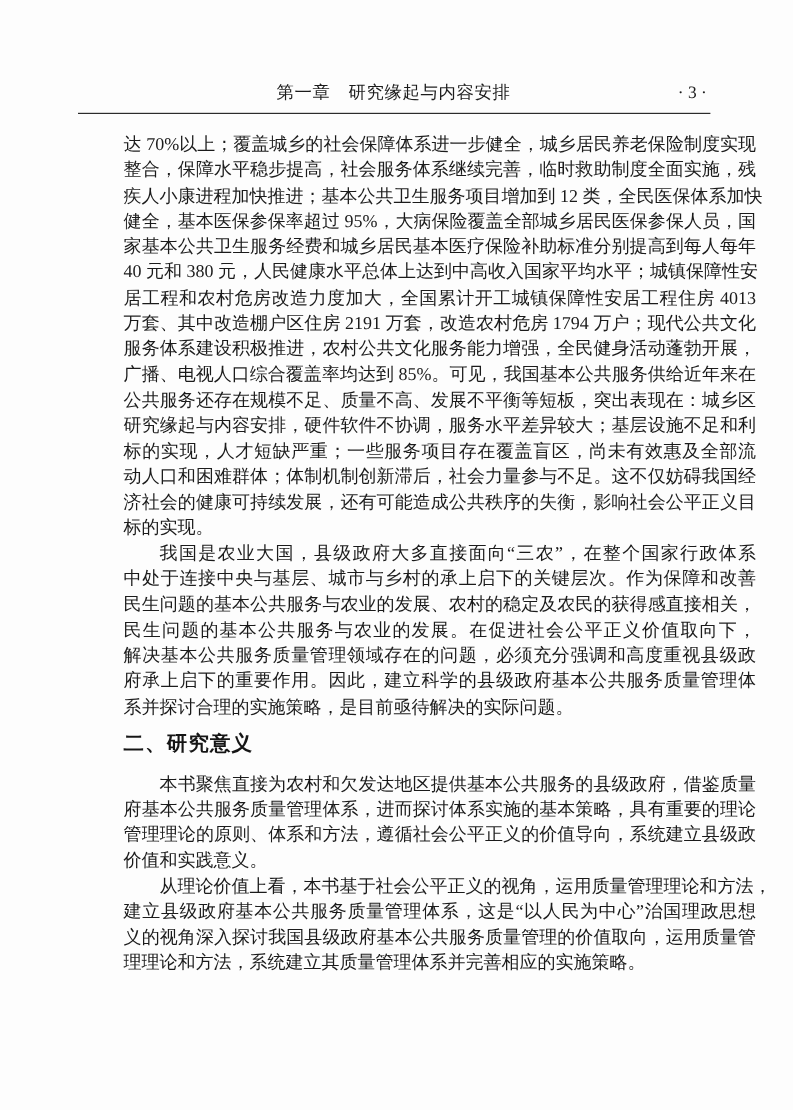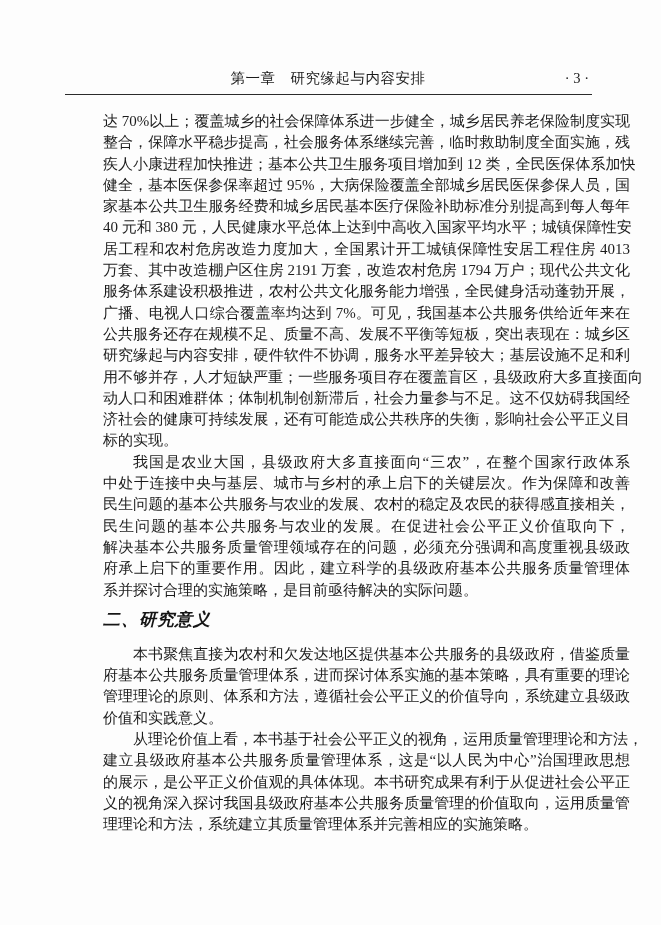--- a/index.html
+++ b/index.html
@@ -64,21 +64,20 @@
   .line.indent { padding-left: 2em; font-family: Liberation Serif, serif; }
   
   .section-heading {
     margin: 8px 0 13px 0;
     font-family: "Liberation Sans", "DejaVu Sans", sans-serif;
     font-weight: bold;
     font-size: 17px;
     line-height: 22px;
     letter-spacing: 1px;
     color: #151515;
-    font-style: italic;
   }
 </style>
 </head>
 <body>
 
 <div class="page">
 
   <div class="running-header">
     <div class="chapter-title">第一章　研究缘起与内容安排</div>
     <div class="page-number">· 3 ·</div>
@@ -90,24 +89,24 @@
     <div class="paragraph">
       <div class="line">达 70%以上；覆盖城乡的社会保障体系进一步健全，城乡居民养老保险制度实现</div>
       <div class="line">整合，保障水平稳步提高，社会服务体系继续完善，临时救助制度全面实施，残</div>
       <div class="line">疾人小康进程加快推进；基本公共卫生服务项目增加到 12 类，全民医保体系加快</div>
       <div class="line">健全，基本医保参保率超过 95%，大病保险覆盖全部城乡居民医保参保人员，国</div>
       <div class="line">家基本公共卫生服务经费和城乡居民基本医疗保险补助标准分别提高到每人每年</div>
       <div class="line">40 元和 380 元，人民健康水平总体上达到中高收入国家平均水平；城镇保障性安</div>
       <div class="line">居工程和农村危房改造力度加大，全国累计开工城镇保障性安居工程住房 4013</div>
       <div class="line">万套、其中改造棚户区住房 2191 万套，改造农村危房 1794 万户；现代公共文化</div>
       <div class="line">服务体系建设积极推进，农村公共文化服务能力增强，全民健身活动蓬勃开展，</div>
-      <div class="line">广播、电视人口综合覆盖率均达到 7%。可见，我国基本公共服务供给近年来在</div>
+      <div class="line">广播、电视人口综合覆盖率均达到 85%。可见，我国基本公共服务供给近年来在</div>
       <div class="line">公共服务还存在规模不足、质量不高、发展不平衡等短板，突出表现在：城乡区</div>
       <div class="line">研究缘起与内容安排，硬件软件不协调，服务水平差异较大；基层设施不足和利</div>
-      <div class="line">用不够并存，人才短缺严重；一些服务项目存在覆盖盲区，县级政府大多直接面向</div>
+      <div class="line">标的实现，人才短缺严重；一些服务项目存在覆盖盲区，尚未有效惠及全部流</div>
       <div class="line">动人口和困难群体；体制机制创新滞后，社会力量参与不足。这不仅妨碍我国经</div>
       <div class="line">济社会的健康可持续发展，还有可能造成公共秩序的失衡，影响社会公平正义目</div>
       <div class="line last">标的实现。</div>
     </div>
 
     <div class="paragraph">
       <div class="line indent">我国是农业大国，县级政府大多直接面向“三农”，在整个国家行政体系</div>
       <div class="line">中处于连接中央与基层、城市与乡村的承上启下的关键层次。作为保障和改善</div>
       <div class="line">民生问题的基本公共服务与农业的发展、农村的稳定及农民的获得感直接相关，</div>
       <div class="line">民生问题的基本公共服务与农业的发展。在促进社会公平正义价值取向下，</div>
@@ -121,19 +120,18 @@
     <div class="paragraph">
       <div class="line indent">本书聚焦直接为农村和欠发达地区提供基本公共服务的县级政府，借鉴质量</div>
       <div class="line">府基本公共服务质量管理体系，进而探讨体系实施的基本策略，具有重要的理论</div>
       <div class="line">管理理论的原则、体系和方法，遵循社会公平正义的价值导向，系统建立县级政</div>
       <div class="line last">价值和实践意义。</div>
     </div>
 
     <div class="paragraph">
       <div class="line indent">从理论价值上看，本书基于社会公平正义的视角，运用质量管理理论和方法，</div>
       <div class="line">建立县级政府基本公共服务质量管理体系，这是“以人民为中心”治国理政思想</div>
-      <div class="line">的展示，是公平正义价值观的具体体现。本书研究成果有利于从促进社会公平正</div>
       <div class="line">义的视角深入探讨我国县级政府基本公共服务质量管理的价值取向，运用质量管</div>
       <div class="line last">理理论和方法，系统建立其质量管理体系并完善相应的实施策略。</div>
     </div>
 
   </div>
 </div>
 
 </body></html>

